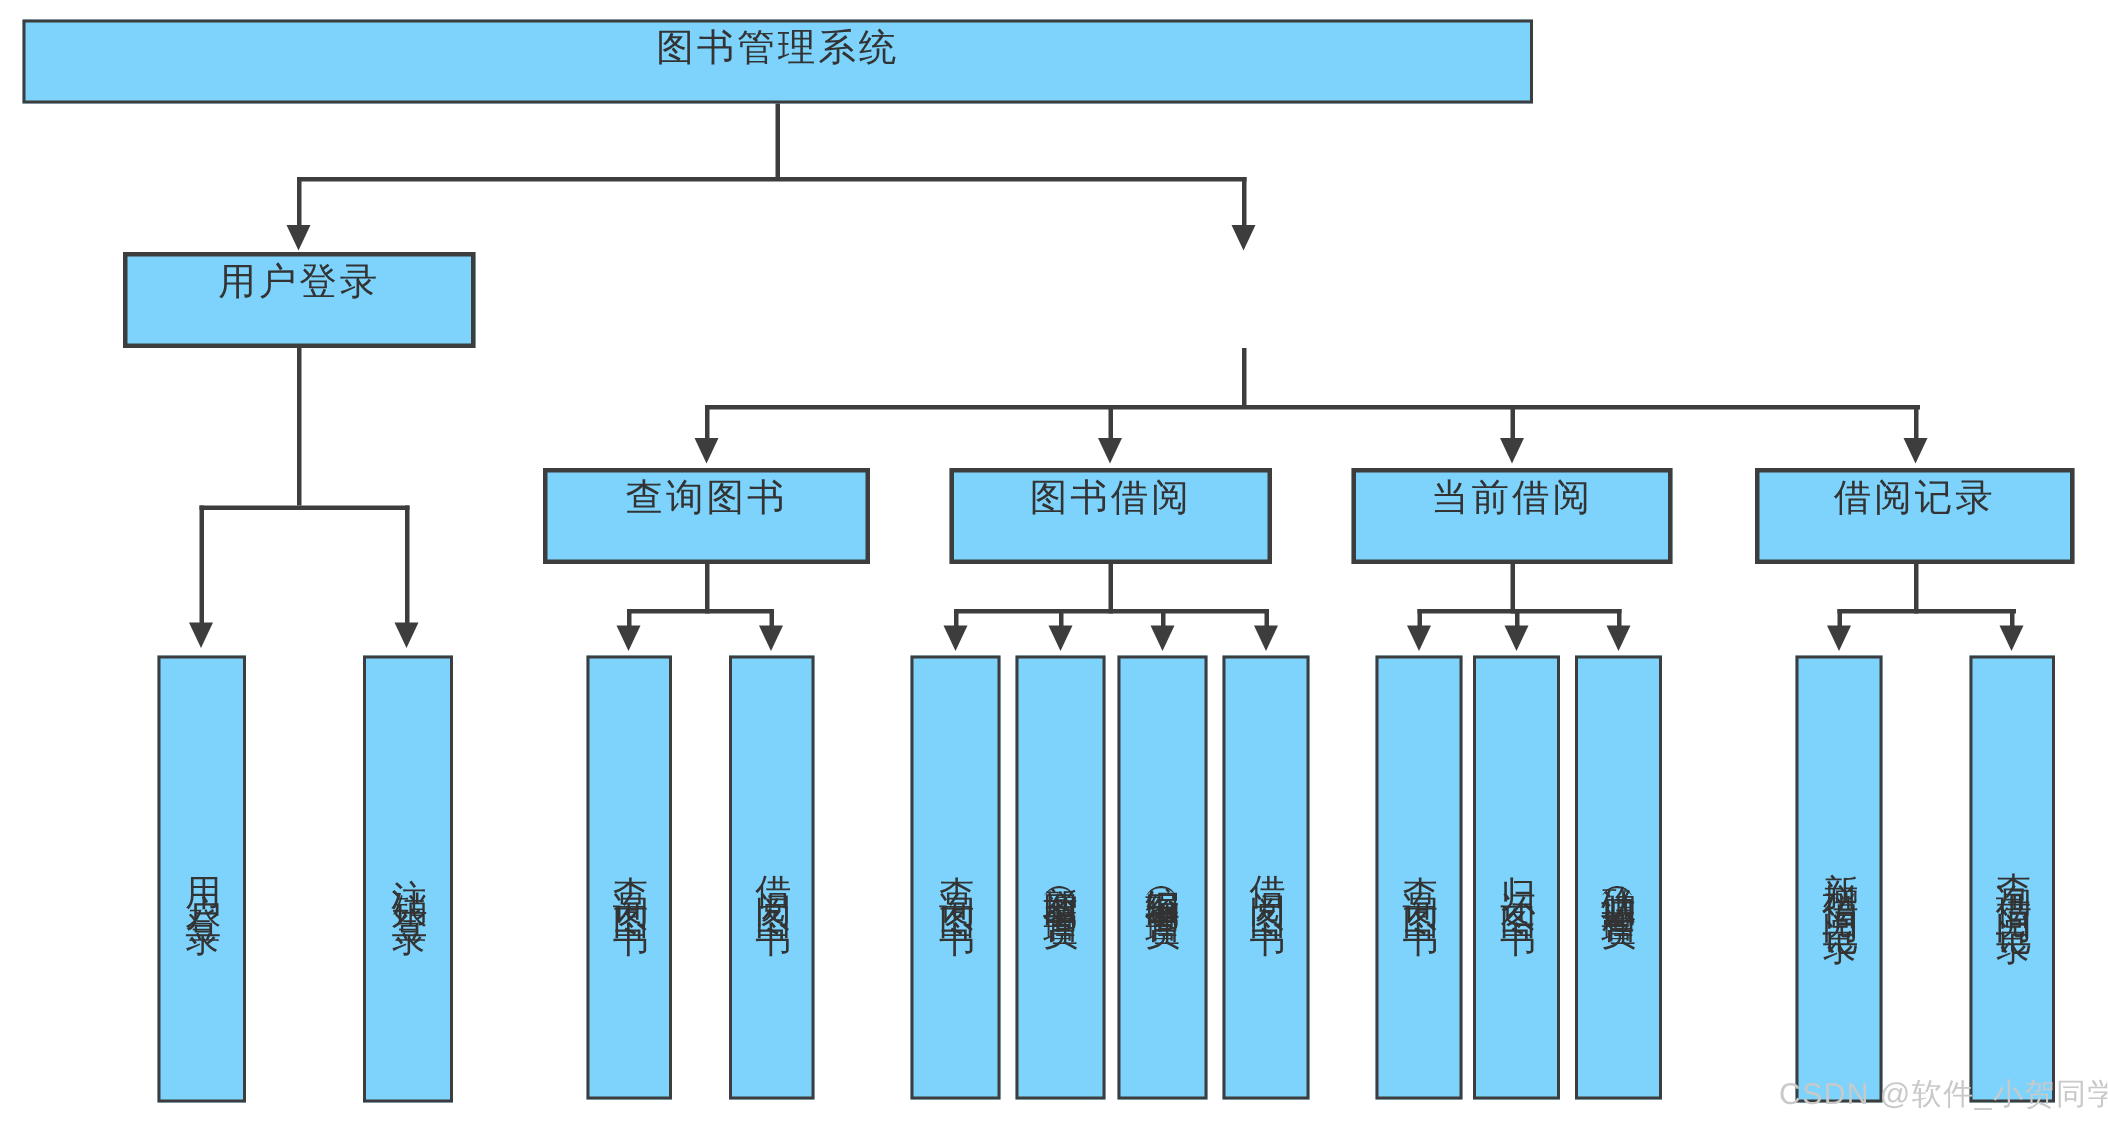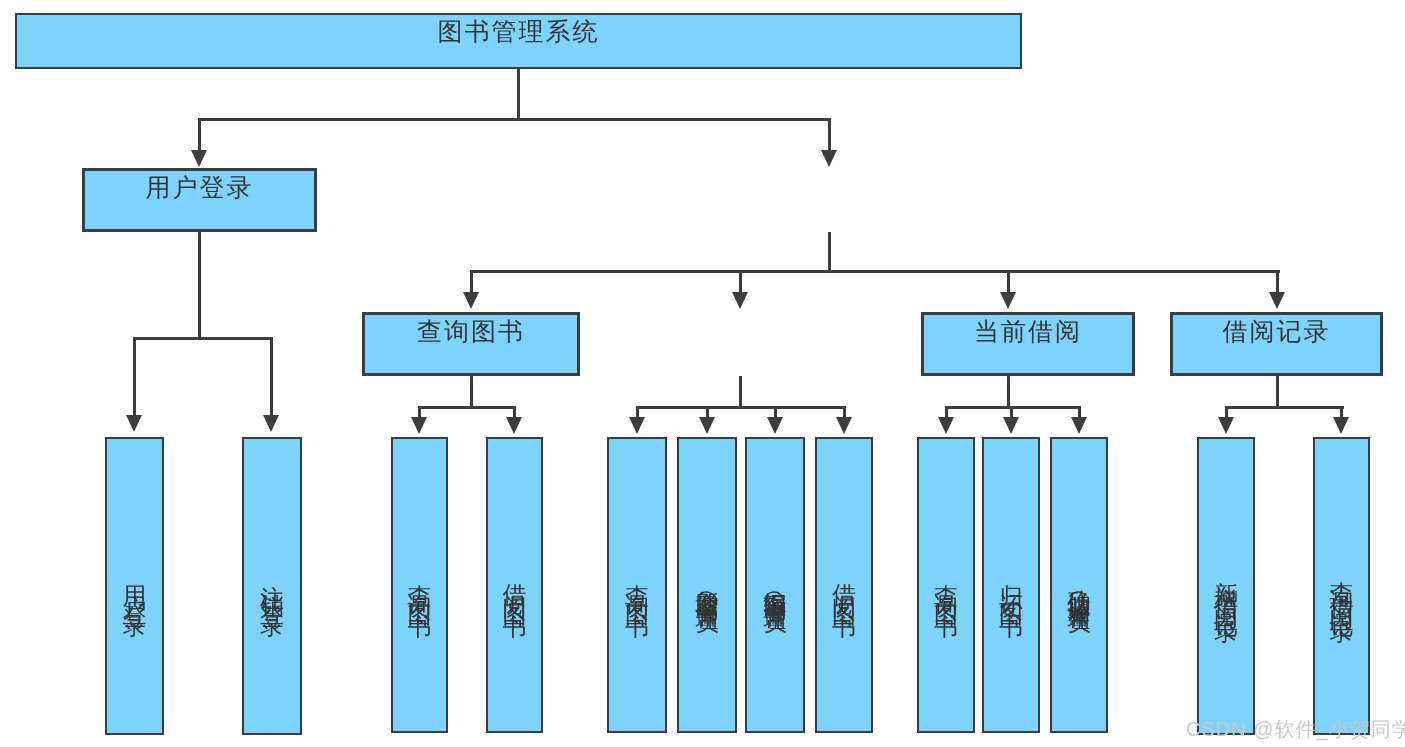--- a/index.html
+++ b/index.html
@@ -84,21 +84,24 @@
   <div class="vline" style="left:739px;top:270px;height:24px;"></div>
   <div class="arrow" style="left:732px;top:292px;"></div>
   <div class="vline" style="left:1007px;top:270px;height:24px;"></div>
   <div class="arrow" style="left:1000px;top:292px;"></div>
   <div class="vline" style="left:1276px;top:270px;height:24px;"></div>
   <div class="arrow" style="left:1269px;top:292px;"></div>
 
   <div class="box" style="left:362px;top:312px;width:218px;height:64px;">
     <span>查询图书</span>
   </div>
-  <div class="box" style="left:901px;top:312px;width:214px;height:64px;margin-left:20px;">
+  <div class="box" style="left:633px;top:312px;width:215px;height:64px;">
+    <span>图书借阅</span>
+  </div>
+  <div class="box" style="left:901px;top:312px;width:214px;height:64px;">
     <span>当前借阅</span>
   </div>
   <div class="box" style="left:1170px;top:312px;width:213px;height:64px;">
     <span>借阅记录</span>
   </div>
 
   <div class="vline" style="left:470px;top:376px;height:33px;"></div>
   <div class="hline" style="left:418px;top:406px;width:98px;"></div>
   <div class="vline" style="left:418px;top:406px;height:13px;"></div>
   <div class="arrow" style="left:411px;top:417px;"></div>

